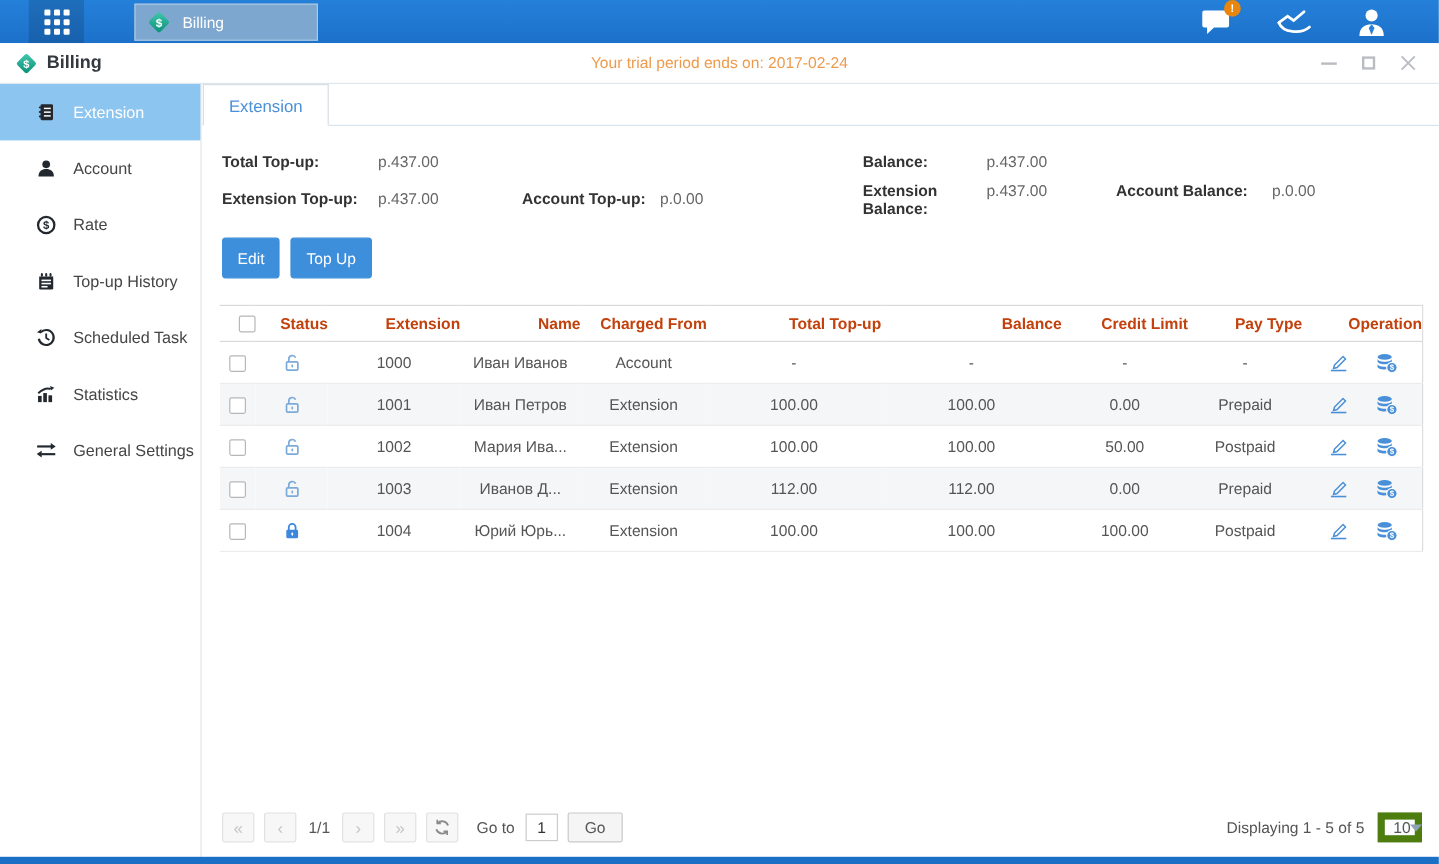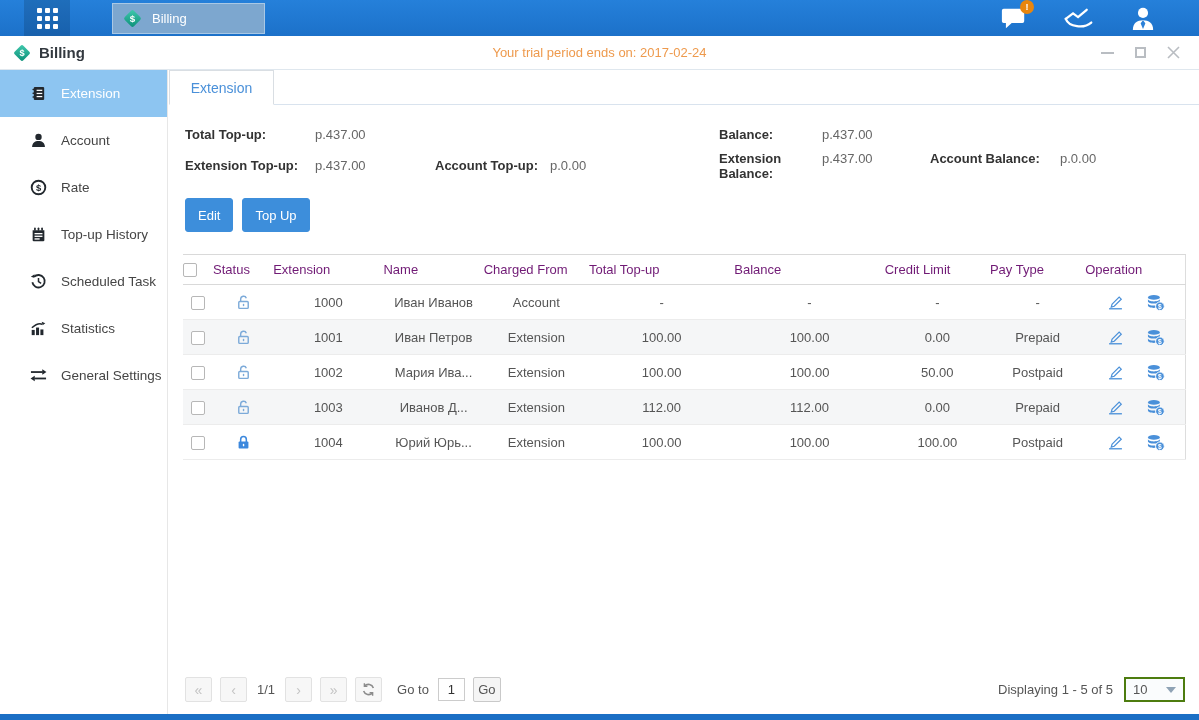--- a/index.html
+++ b/index.html
@@ -58,21 +58,21 @@
   .w130{width:130px;} .w120{width:120px;} .w115{width:115px;}
   .w127{width:127px;padding-left:24px;} .w108{width:108px;}
 
   .actions { padding:17px 0 0 16px; display:flex; gap:9px; flex:none; }
   .btn-blue { height:34px; padding:0 12px; background:#3d8edb; border:1px solid #3d8edb; border-radius:3px;
               color:#fff; font-size:13px; display:flex; align-items:center; cursor:pointer; }
 
   .table-wrap { padding:22px 13px 0 14px; flex:none; }
   table { width:100%; border-collapse:collapse; border-right:1px solid #ddd; table-layout:fixed; }
   thead tr { height:30px; border-top:1px solid #d9d9d9; border-bottom:1px solid #d9d9d9; }
-  th { font-weight:normal; color:#701a75; font-size:13px; text-align:left; }
+  th { font-weight:bold; color:#c2410c; font-size:13px; text-align:right; }
   tbody tr { height:35px; border-bottom:1px solid #ececec; }
   tbody tr:nth-child(even) { background:#f5f6f7; }
   td { text-align:center; color:#555; font-size:13px; overflow:hidden; white-space:nowrap; }
   .checkbox { display:inline-block; width:14px; height:14px; border:1px solid #b7b7b7; border-radius:2px;
               background:#fff; vertical-align:middle; cursor:pointer; }
   .lock { display:inline-flex; vertical-align:middle; }
   .lock-open { color:#7caad9; }
   .lock-closed { color:#3c88dd; }
   .op { display:inline-flex; color:#4a90d9; cursor:pointer; vertical-align:middle; }
   .op + .op { margin-left:21px; }
@@ -80,24 +80,24 @@
   
   .pager { margin-top:auto; flex:none; display:flex; align-items:center; padding:0 14px 12px 16px; font-size:13px; color:#555; }
   .pg-btn { width:27px; height:25px; background:#f7f7f7; border:1px solid #e2e2e2; border-radius:2px;
             color:#c3c3c3; font-size:14px; display:flex; align-items:center; justify-content:center; cursor:default; }
   .pg-btn + .pg-btn { margin-left:8px; }
   .page-info { margin:0 10px; color:#555; }
   .refresh { margin-left:8px; color:#8b8b8b; cursor:pointer; }
   .goto-label { margin-left:15px; }
   .goto-input { width:27px; height:23px; margin-left:9px; border:1px solid #ccc; text-align:center;
                 font-size:13px; color:#333; font-family:inherit; }
-  .go-btn { width:28px; height:25px; margin-left:8px; background:#f5f5f5; border:1px solid #c9c9c9;
+  .go-btn { width:46px; height:25px; margin-left:8px; background:#f5f5f5; border:1px solid #c9c9c9;
             border-radius:2px; color:#555; font-size:13px; display:flex; align-items:center; justify-content:center; cursor:pointer; }
   .pg-right { margin-left:auto; display:flex; align-items:center; }
-  .pagesize { margin-left:11px; width:61px; height:25px; border:2px solid #4d7c0f; background:#fafcfd;
+  .pagesize { margin-left:11px; width:37px; height:25px; border:6px solid #4d7c0f; background:#fafcfd;
               display:flex; align-items:center; padding:0 7px; cursor:pointer; }
   .pagesize .val { color:#555; font-size:13px; }
   .pagesize .arrow { margin-left:auto; width:0; height:0; border-left:5px solid transparent;
                      border-right:5px solid transparent; border-top:6px solid #8fa3b5; }
 
   #bottom-strip { position:absolute; bottom:0; left:0; right:0; height:6px; background:#1b6fc5; }
 </style>
 </head>
 <body>
 

